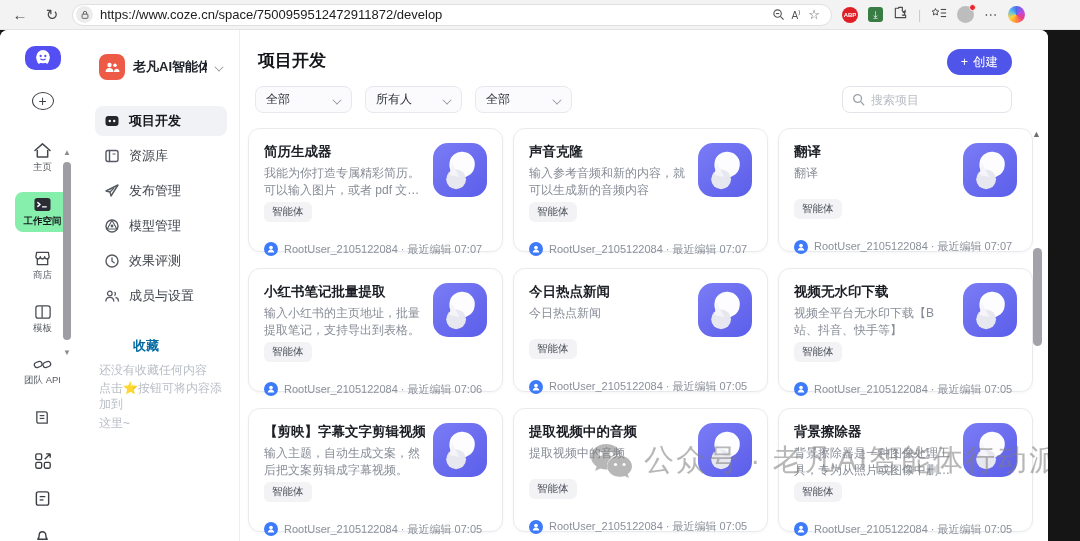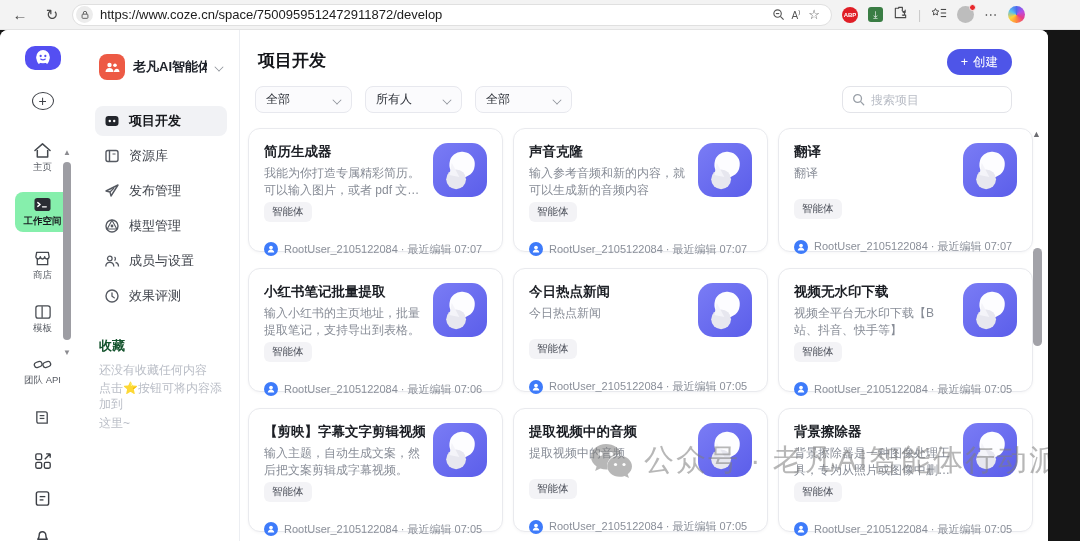--- a/index.html
+++ b/index.html
@@ -46,21 +46,21 @@
   .sidebar { position:absolute; top:0; left:85px; width:155px; height:511px; background:#fff; border-right:1px solid #eceef2; padding:22px 12px 0 10px; }
   .wsrow { display:flex; align-items:center; gap:8px; cursor:pointer; padding:2px 4px; }
   .wsicon { width:26px; height:26px; border-radius:8px; background:#ed5a45; display:flex; align-items:center; justify-content:center; flex:0 0 26px; }
   .wsname { font-size:13px; font-weight:bold; color:#1d2129; white-space:nowrap; overflow:hidden; }
   .chev { width:8px; height:8px; border-right:1.5px solid #8a8e96; border-bottom:1.5px solid #8a8e96; transform:rotate(45deg) scale(.8); margin-left:auto; flex:0 0 8px; }
   .menu { margin-top:24px; display:flex; flex-direction:column; gap:5px; }
   .mitem { display:flex; align-items:center; gap:9px; height:30px; padding:0 9px; border-radius:8px; cursor:pointer; font-size:13px; color:#3f434b; }
   .mitem.active { background:#f1f2f5; color:#17191d; font-weight:bold; }
   .mitem svg { flex:0 0 16px; }
   .favs { margin-top:26px; padding-left:4px; }
-  .favtitle { font-size:13px; font-weight:bold; color:#14532d; }
+  .favtitle { font-size:13px; font-weight:bold; color:#0369a1;margin-left:34px; }
   .favline { font-size:12px; color:#b9bdc6; margin-top:7px; line-height:1.35; }
 
   
   .main { position:absolute; top:0; left:240px; width:808px; height:511px; background:#fff; }
   .pagetitle { position:absolute; top:19px; left:18px; font-size:17px; font-weight:bold; color:#14161a; }
   .createbtn { position:absolute; top:19px; right:36px; height:26px; padding:0 14px; border-radius:14px; background:#4e55e8; color:#fff; font-size:12.5px; display:flex; align-items:center; gap:5px; cursor:pointer; }
   .filters { position:absolute; top:56px; left:15px; display:flex; gap:13px; }
   .select { width:97px; height:27px; border:1px solid #e7e8ee; background:#fbfbfd; border-radius:8px; display:flex; align-items:center; padding:0 10px; font-size:12px; color:#2a2e36; cursor:pointer; }
   .search { position:absolute; top:56px; right:36px; width:170px; height:27px; border:1px solid #e3e4e9; border-radius:8px; background:#fff; display:flex; align-items:center; padding:0 9px; gap:6px; }
   .search input { border:none; outline:none; width:120px; font-size:12px; color:#333; background:transparent; font-family:"Liberation Sans",sans-serif; }
@@ -289,32 +289,32 @@
         <div class="mitem">
           <svg width="16" height="16" viewBox="0 0 16 16">
               <circle cx="8" cy="8" r="6" fill="none" stroke="#565a62" stroke-width="1.4"></circle>
               <circle cx="8" cy="8" r="1.4" fill="#565a62"></circle>
               <path d="M8 2.2 L12.8 11 H3.2 Z" fill="none" stroke="#565a62" stroke-width="1.1"></path>
             </svg>
           <span>模型管理</span>
         </div>
         <div class="mitem">
           <svg width="16" height="16" viewBox="0 0 16 16">
+              <circle cx="8" cy="8" r="6" fill="none" stroke="#565a62" stroke-width="1.4"></circle>
+              <path d="M8 5v3.2l2.2 1.6" fill="none" stroke="#565a62" stroke-width="1.3" stroke-linecap="round"></path>
+            </svg>
+          <span>效果评测</span>
+        </div>
+        <div class="mitem">
+          <svg width="16" height="16" viewBox="0 0 16 16">
               <circle cx="5.8" cy="5.5" r="2.3" fill="none" stroke="#565a62" stroke-width="1.3"></circle>
               <path d="M1.8 13.5c0-2.5 1.8-4.2 4-4.2s4 1.7 4 4.2" fill="none" stroke="#565a62" stroke-width="1.3"></path>
               <path d="M10.5 4a2.2 2.2 0 0 1 0 3.6 M11.5 9.5c1.8.3 3 1.9 3 4" fill="none" stroke="#565a62" stroke-width="1.3"></path>
             </svg>
           <span>成员与设置</span>
-        </div>
-        <div class="mitem">
-          <svg width="16" height="16" viewBox="0 0 16 16">
-              <circle cx="8" cy="8" r="6" fill="none" stroke="#565a62" stroke-width="1.4"></circle>
-              <path d="M8 5v3.2l2.2 1.6" fill="none" stroke="#565a62" stroke-width="1.3" stroke-linecap="round"></path>
-            </svg>
-          <span>效果评测</span>
         </div>
       </div>
 
       <div class="favs">
         <div class="favtitle">收藏</div>
         <div class="favline">还没有收藏任何内容</div>
         <div class="favline" style="margin-top:2px">点击⭐按钮可将内容添加到</div>
         <div class="favline" style="margin-top:2px">这里~</div>
       </div>
     </div>

